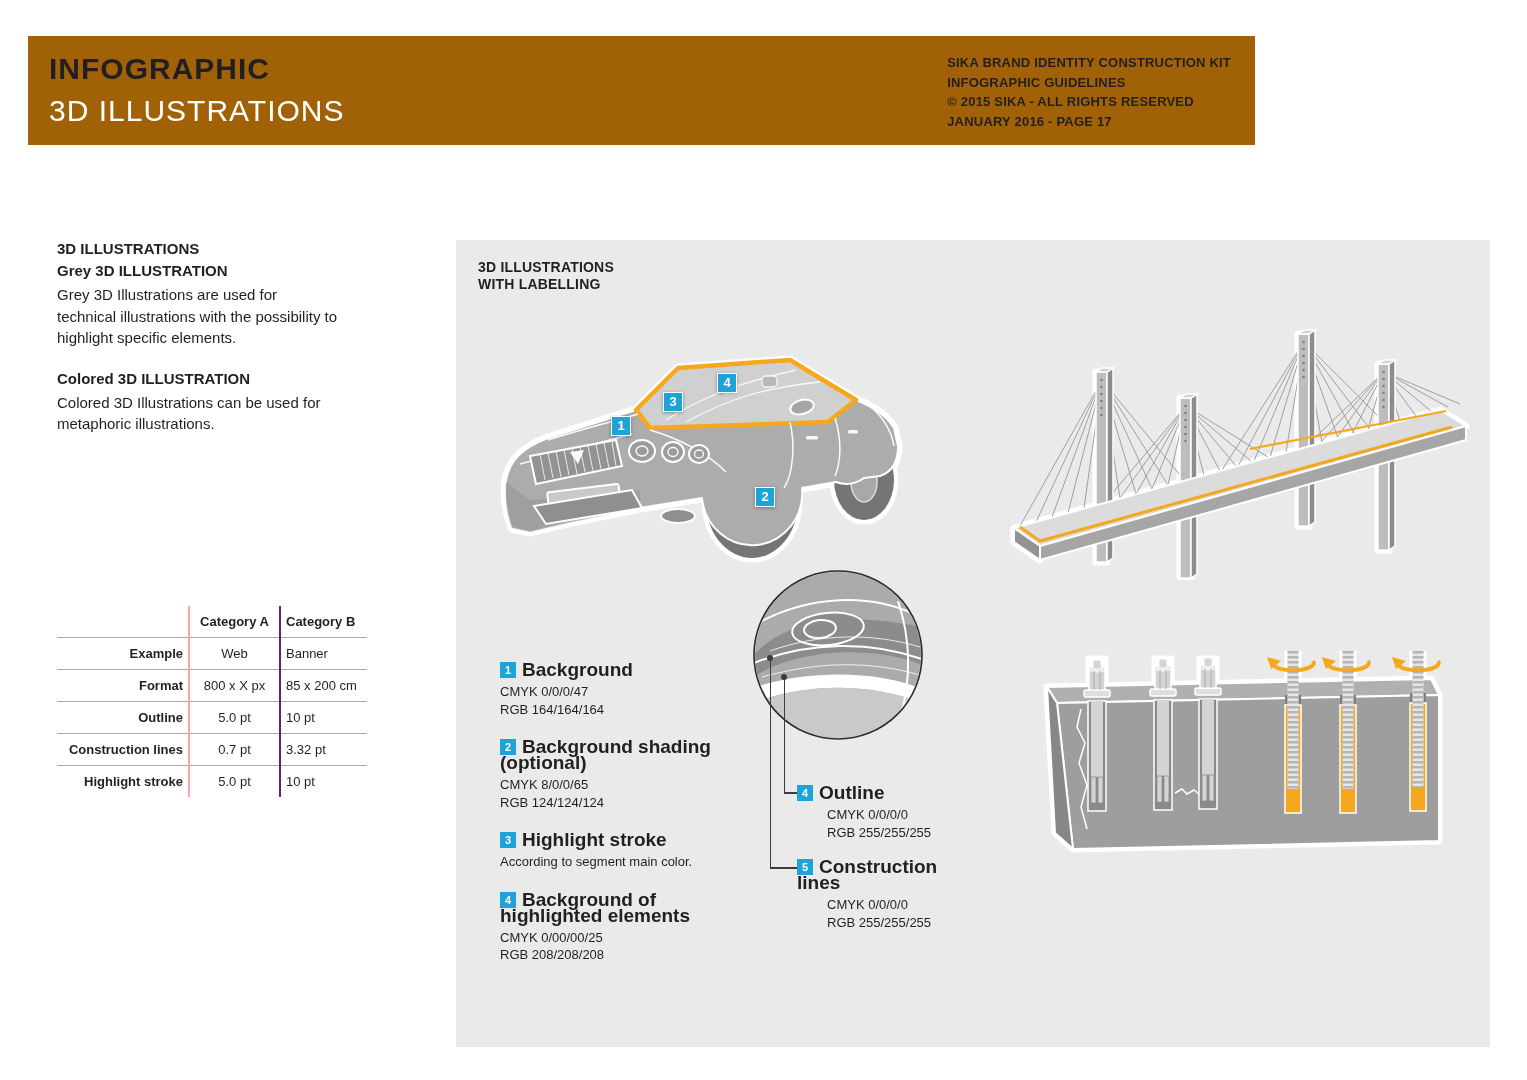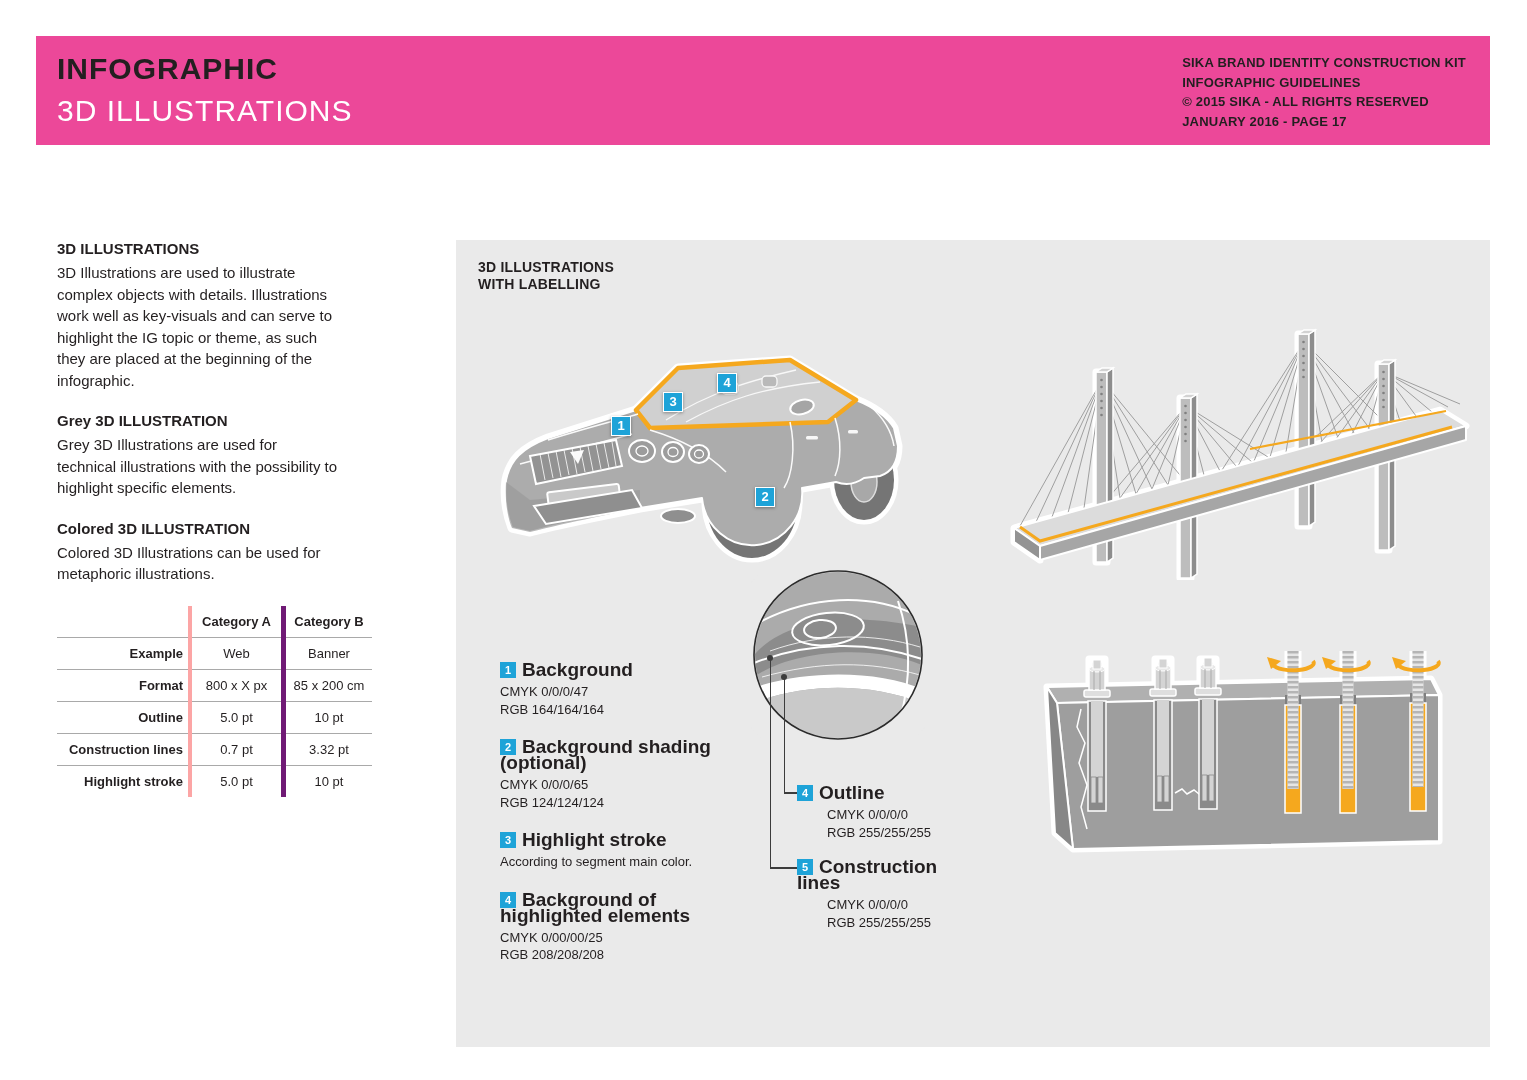--- a/index.html
+++ b/index.html
@@ -3,37 +3,37 @@
 <meta charset="utf-8">
 <style>
   html,body{margin:0;padding:0}
   body{
     width:1527px;height:1080px;position:relative;background:#ffffff;
     font-family:"Liberation Sans", sans-serif;color:#231f20;overflow:hidden;
   }
   .abs{position:absolute}
 
   
-  .band{left:36px;top:36px;width:1454px;height:109px;background:#ec4899}
+  .band{left:28px;top:36px;width:1227px;height:109px;background:#a16207}
   .band-title1{left:21px;top:16px;font-size:30px;font-weight:600;letter-spacing:1px;color:#231f20}
   .band-title2{left:21px;top:58px;font-size:30px;font-weight:500;letter-spacing:1px;color:#ffffff}
   .band-meta{right:24px;top:17px;font-size:13px;line-height:19.5px;font-weight:600;letter-spacing:.2px;color:#231f20}
 
   
   .leftcol{left:57px;top:240px;width:282px}
   .leftcol h3{margin:0 0 5px 0;font-size:15px;font-weight:bold}
   .leftcol p{margin:0 0 21px 0;font-size:15px;line-height:21.5px}
 
   
   .spec{left:57px;top:606px}
   .spec table{border-collapse:collapse}
   .spec td{font-size:13px;height:31px;padding:0 5px;vertical-align:middle}
   .spec td.c1{width:121px;font-weight:bold;text-align:right}
-  .spec td.c2{width:79px;text-align:center;border-left:4px solid #fca5a5}
-  .spec td.c3{width:76px;text-align:center;border-left:5px solid #701a75}
+  .spec td.c2{width:79px;text-align:center;border-left:2px solid #fca5a5}
+  .spec td.c3{width:76px;border-left:2px solid #701a75}
   .spec tr:not(:last-child) td{border-bottom:1px solid #a9a9a9}
   .spec tr.hd td{font-weight:bold}
 
   
   .panel{left:456px;top:240px;width:1034px;height:807px;background:#EAEAEA}
   .panel-title{left:22px;top:19px;font-size:14px;font-weight:bold;line-height:17px;letter-spacing:.2px}
 
   
   .car-badge{
     width:20px;height:20px;background:#1EA3D8;border:1px solid #ffffff;box-sizing:border-box;
@@ -65,21 +65,20 @@
   <div class="abs band-meta">
     <div>SIKA BRAND IDENTITY CONSTRUCTION KIT</div>
     <div>INFOGRAPHIC GUIDELINES</div>
     <div>© 2015 SIKA - ALL RIGHTS RESERVED</div>
     <div>JANUARY 2016 - PAGE 17</div>
   </div>
 </div>
 
 <div class="abs leftcol">
   <h3>3D ILLUSTRATIONS</h3>
-  <p>3D Illustrations are used to illustrate complex objects with details. Illustrations work well as key-visuals and can serve to highlight the IG topic or theme, as such they are placed at the beginning of the infographic.</p>
   <h3>Grey 3D ILLUSTRATION</h3>
   <p>Grey 3D Illustrations are used for technical illustrations with the possibility to highlight specific elements.</p>
   <h3>Colored 3D ILLUSTRATION</h3>
   <p>Colored 3D Illustrations can be used for metaphoric illustrations.</p>
 </div>
 
 <div class="abs spec">
   <table>
     <tbody>
         <tr class="hd">
@@ -406,21 +405,21 @@
   <div class="abs leg" style="left:44px;top:422px">
     <div class="leg-item">
       <span class="leg-badge">1</span>
       <div class="leg-title">Background</div>
       <div class="leg-line">CMYK 0/0/0/47</div>
       <div class="leg-line">RGB 164/164/164</div>
     </div>
     <div class="leg-item">
       <span class="leg-badge">2</span>
       <div class="leg-title">Background shading (optional)</div>
-      <div class="leg-line">CMYK 0/0/0/65</div>
+      <div class="leg-line">CMYK 8/0/0/65</div>
       <div class="leg-line">RGB 124/124/124</div>
     </div>
     <div class="leg-item">
       <span class="leg-badge">3</span>
       <div class="leg-title">Highlight stroke</div>
       <div class="leg-line">According to segment main color.</div>
     </div>
     <div class="leg-item">
       <span class="leg-badge">4</span>
       <div class="leg-title">Background of highlighted elements</div>

